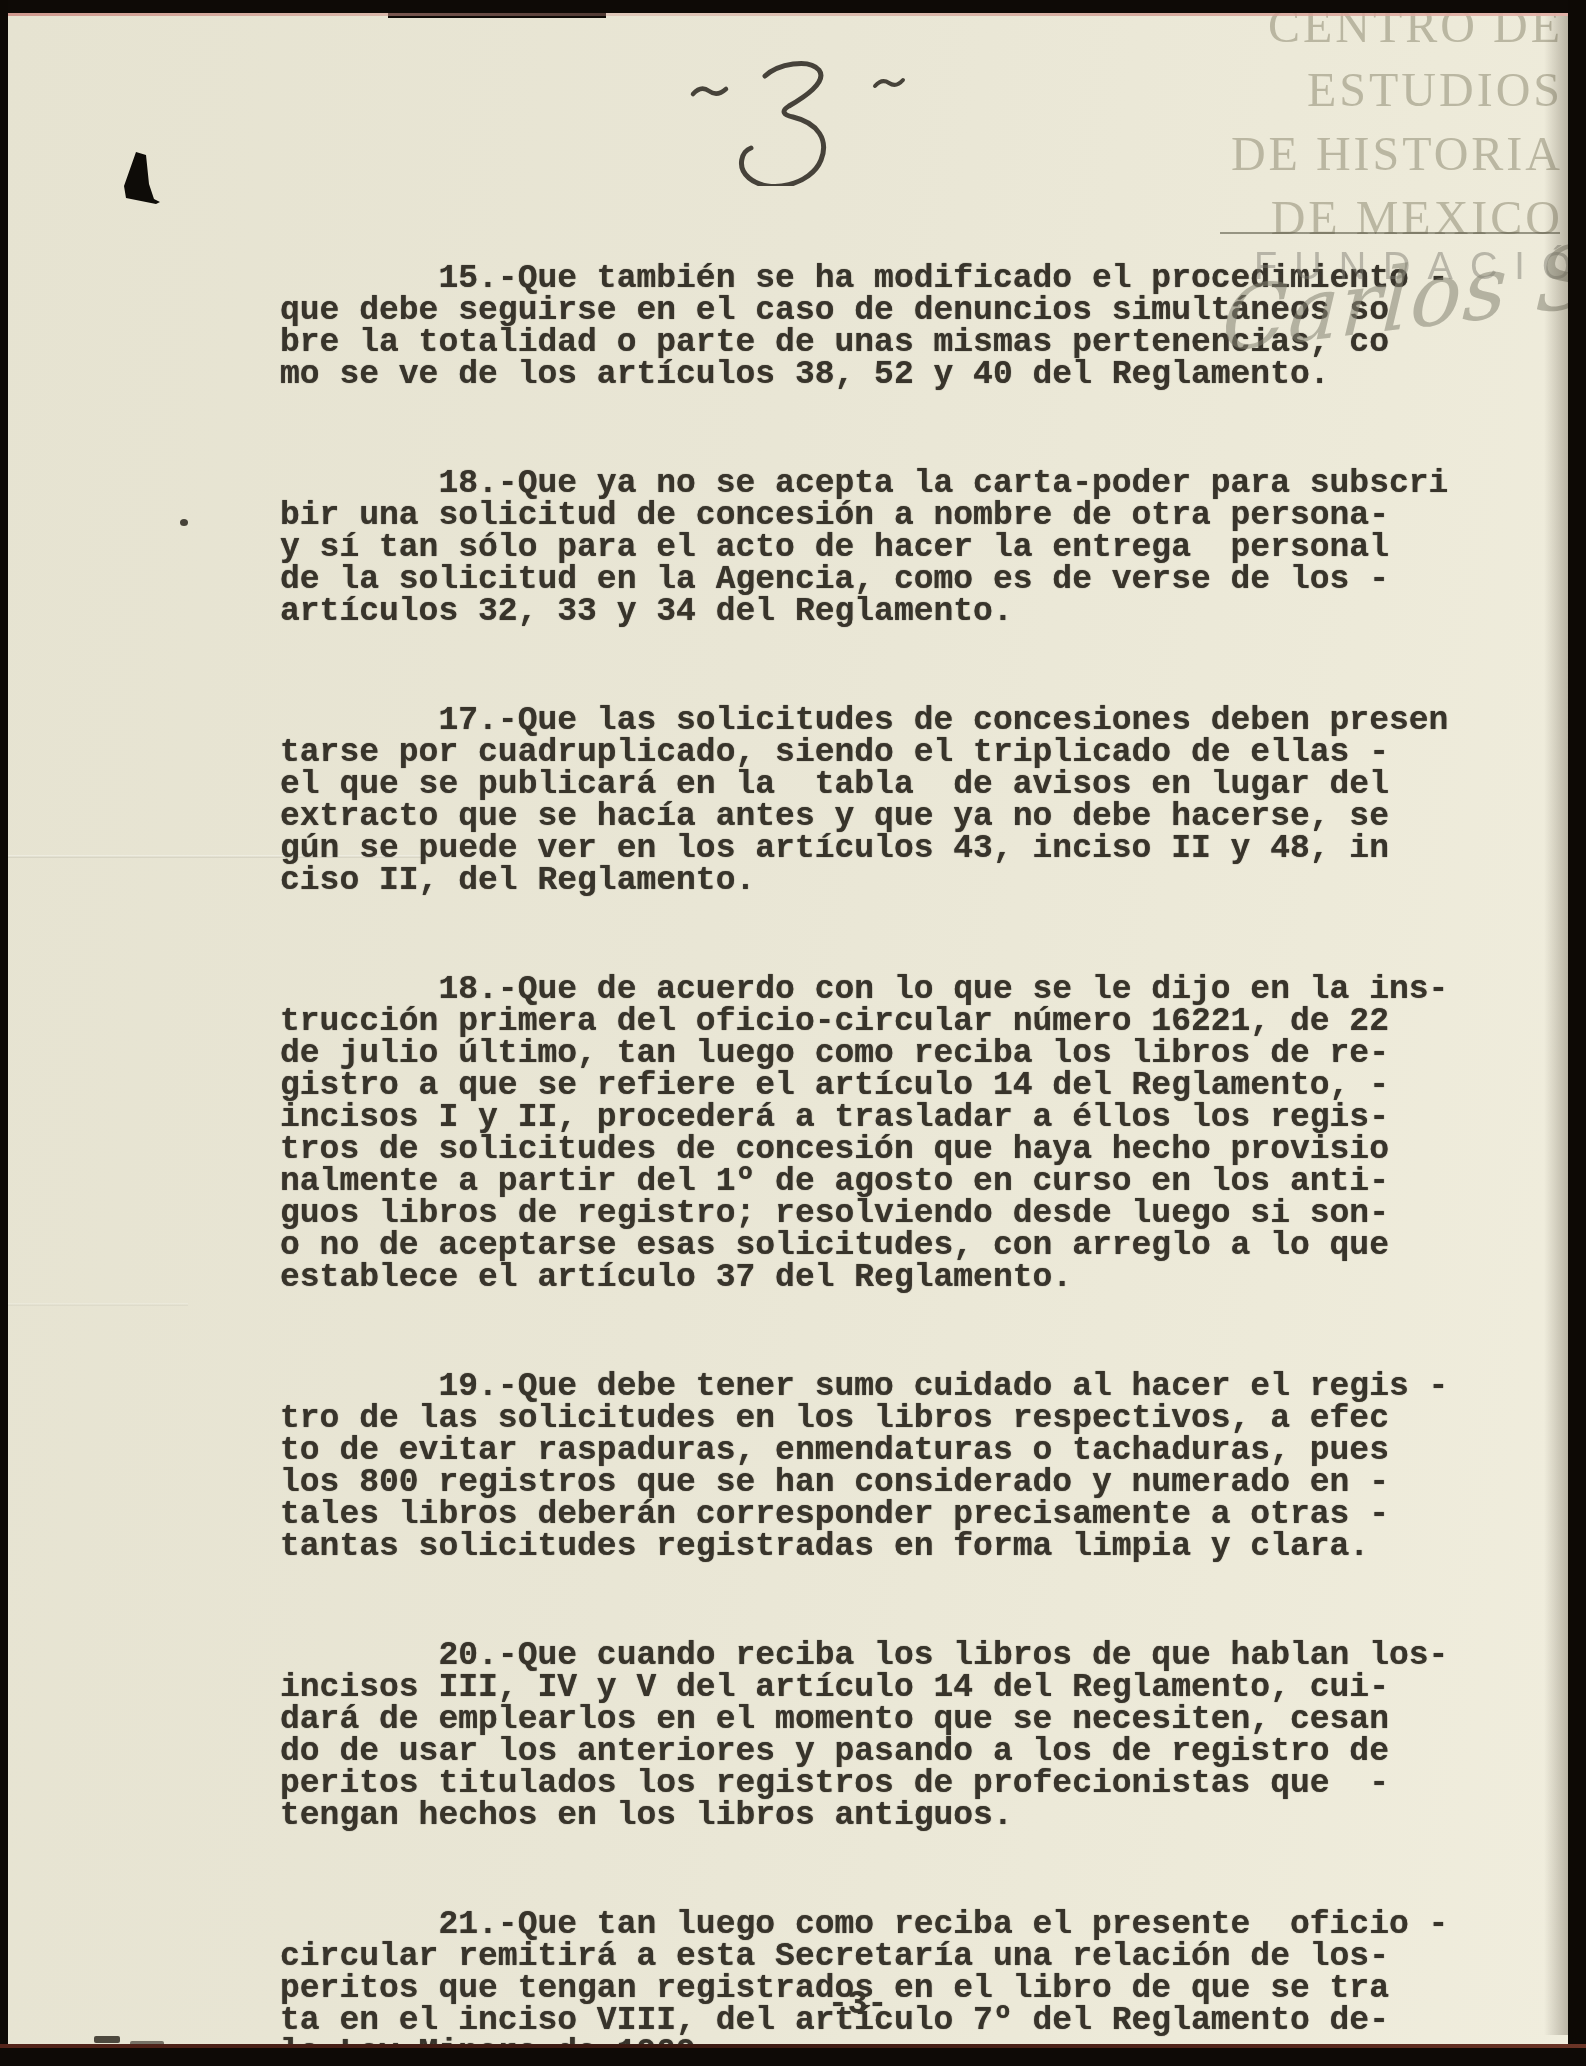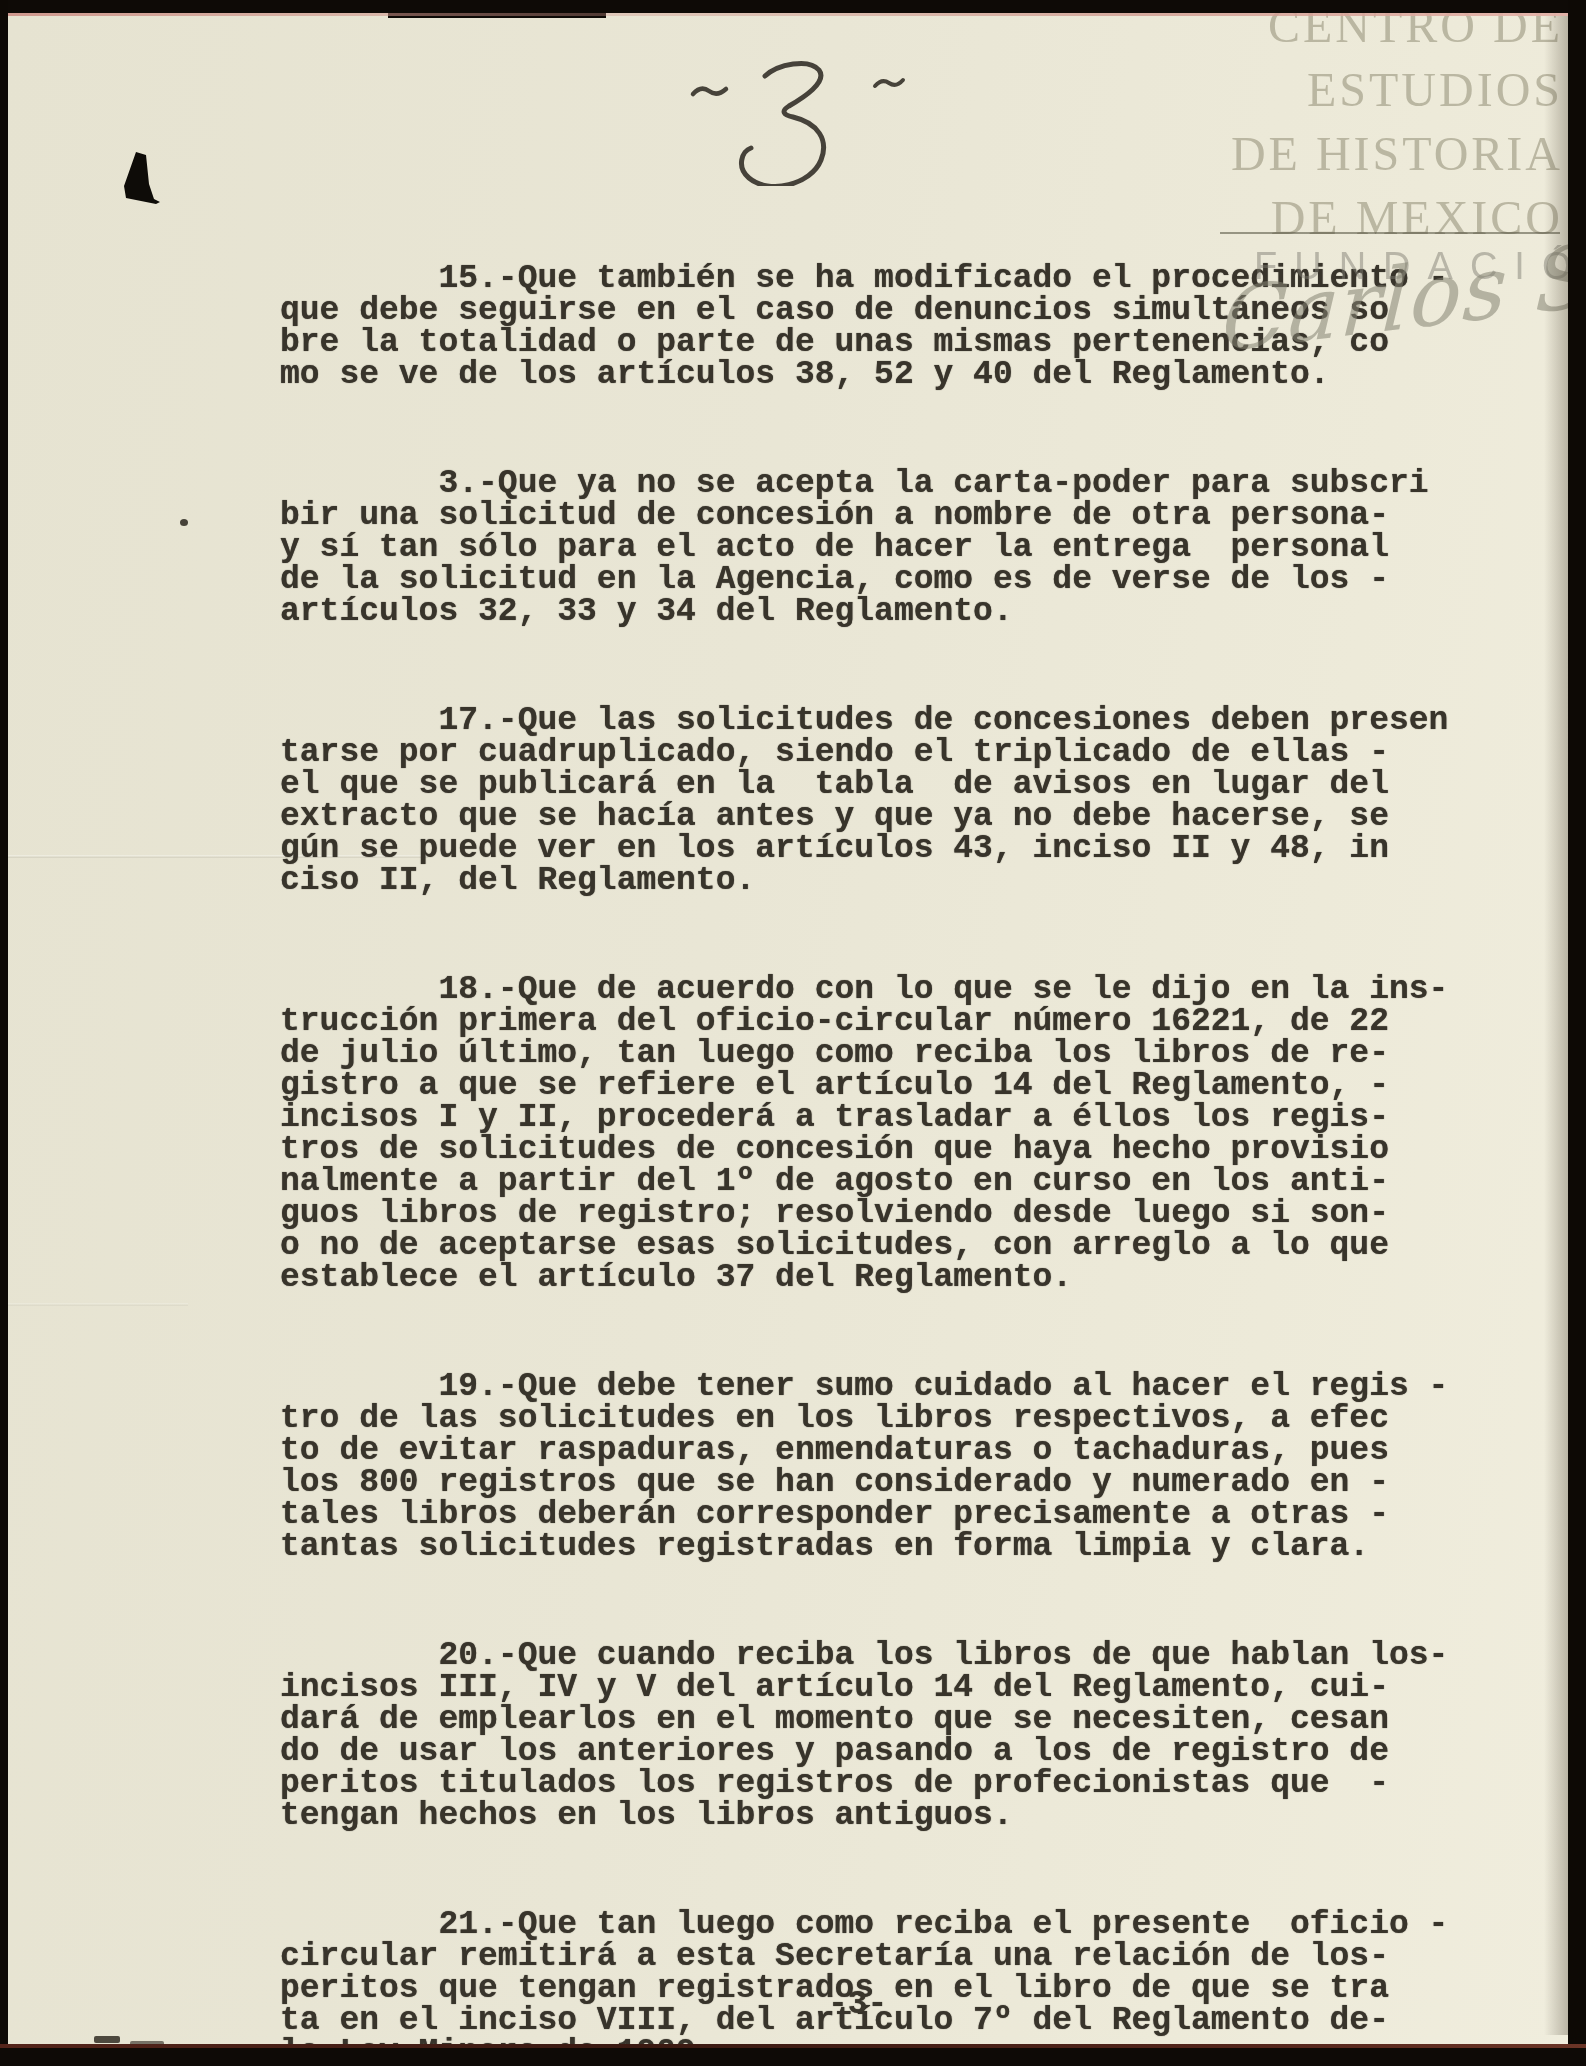--- a/index.html
+++ b/index.html
@@ -79,21 +79,21 @@
     <div class="ink-dot"></div>
     <div class="speck s1"></div>
     <div class="speck s2"></div>
   </div>
 
   <div class="text-block">
     <div class="para">        15.-Que también se ha modificado el procedimiento -
 que debe seguirse en el caso de denuncios simultáneos so
 bre la totalidad o parte de unas mismas pertenencias, co
 mo se ve de los artículos 38, 52 y 40 del Reglamento.</div>
-    <div class="para">        3.-Que ya no se acepta la carta-poder para subscri
+    <div class="para">        18.-Que ya no se acepta la carta-poder para subscri
 bir una solicitud de concesión a nombre de otra persona-
 y sí tan sólo para el acto de hacer la entrega  personal
 de la solicitud en la Agencia, como es de verse de los -
 artículos 32, 33 y 34 del Reglamento.</div>
     <div class="para">        17.-Que las solicitudes de concesiones deben presen
 tarse por cuadruplicado, siendo el triplicado de ellas -
 el que se publicará en la  tabla  de avisos en lugar del
 extracto que se hacía antes y que ya no debe hacerse, se
 gún se puede ver en los artículos 43, inciso II y 48, in
 ciso II, del Reglamento.</div>

